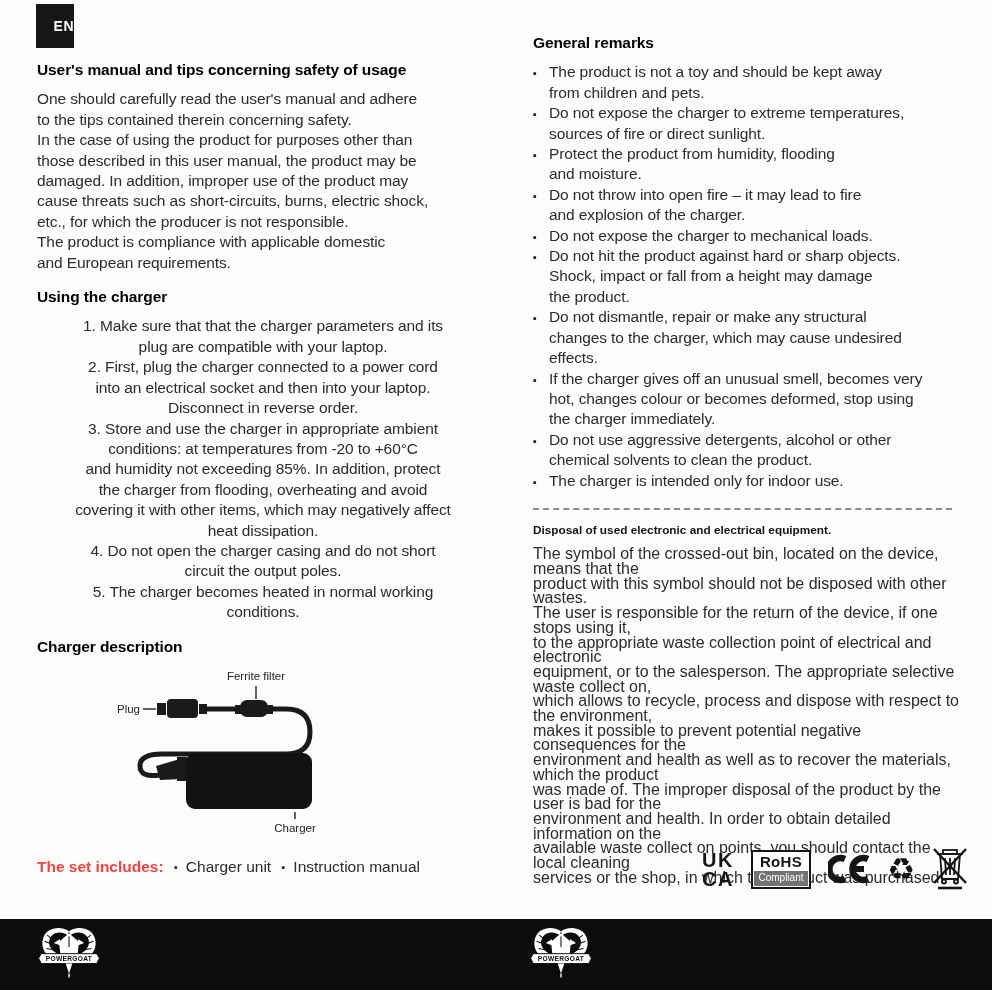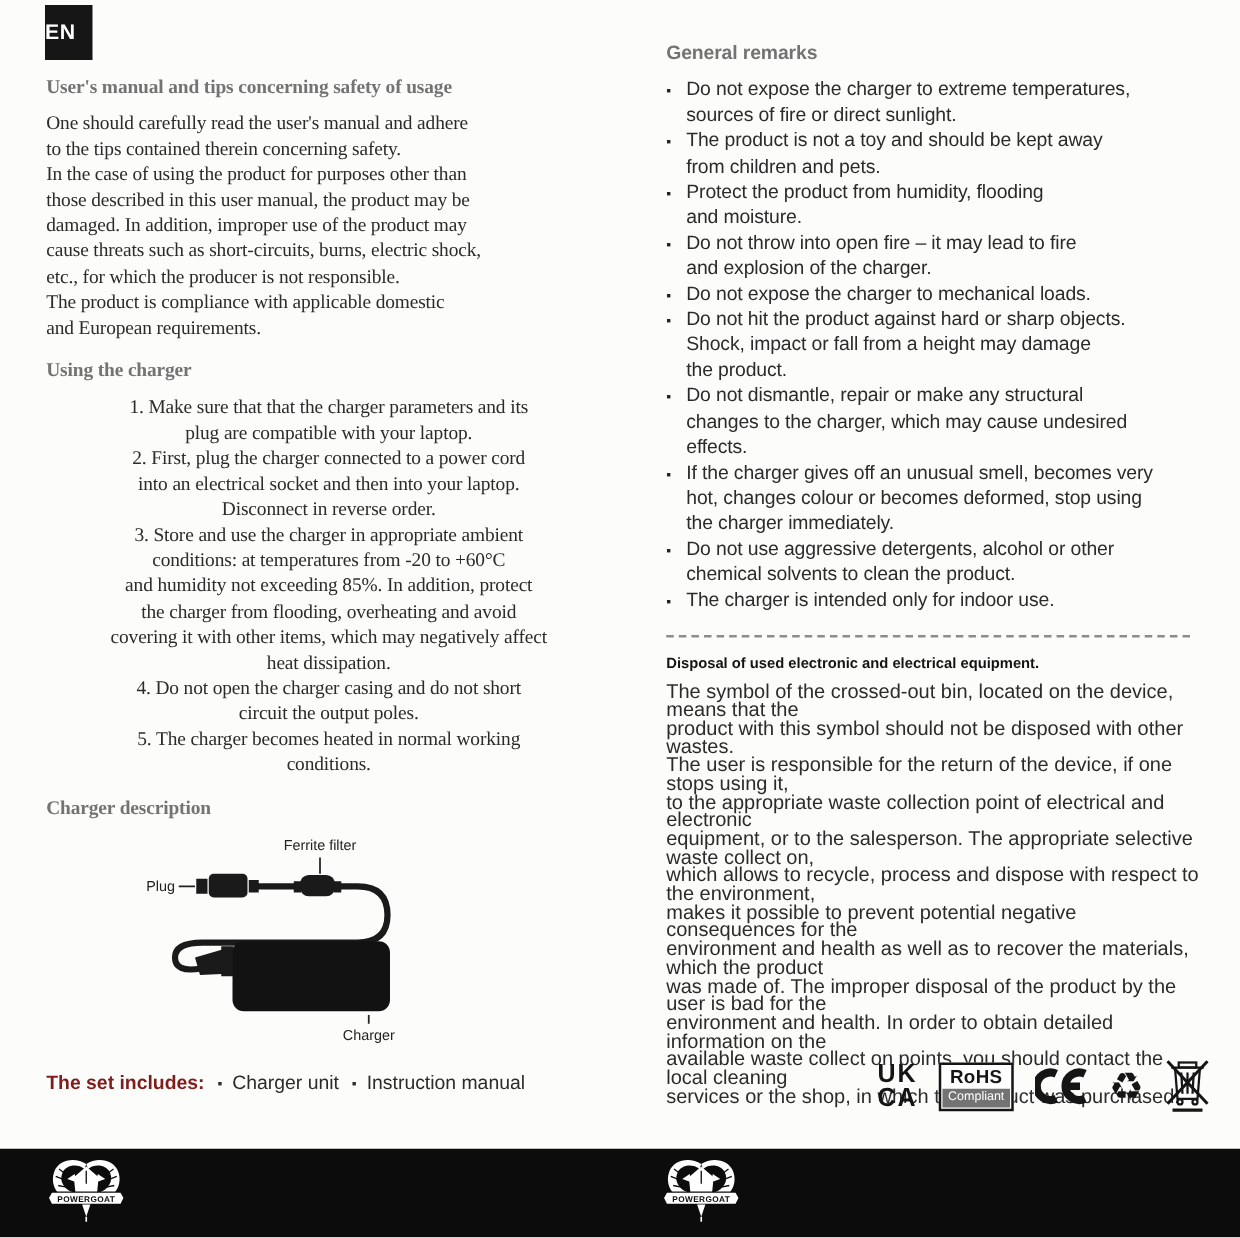--- a/index.html
+++ b/index.html
@@ -3,44 +3,44 @@
 <meta charset="utf-8">
 <style>
   html,body { margin:0; padding:0; background:#e8e8e8; }
   .page {
     position:relative; width:992px; height:990px; margin:0 auto;
     background:#fcfcfa; overflow:hidden;
     font-family:"Liberation Sans", sans-serif; color:#2b2b2b;
   }
   .en-badge {
     position:absolute; left:36px; top:4px; width:38px; height:44px;
-    background:#161616; color:#ffffff; font-weight:bold; font-size:17px;
-    display:flex; align-items:center; justify-content:flex-start; letter-spacing:.5px;
+    background:#161616; color:#ffffff; font-weight:bold; font-size:14px;
+    display:flex; align-items:center; justify-content:flex-end; letter-spacing:.5px;
   }
   .col { position:absolute; font-size:15.5px; line-height:20.4px; letter-spacing:-0.1px; }
-  .col-left  { left:37px;  top:60px; width:452px;font-family:Liberation Serif, serif; }
+  .col-left  { left:37px;  top:60px; width:452px; }
   .col-right { left:533px; top:33px; width:434px; }
-  .heading { font-weight:bold; color:#737373; margin:0 0 9px 0; font-size:15.5px; }
+  .heading { font-weight:bold; color:#000000; margin:0 0 9px 0; font-size:15.5px; }
   .heading-gap { margin-top:14px; }
   .para { white-space:pre-line; margin:0; }
   .steps { margin-top:9px; }
   .step { white-space:pre-line;text-align:center; }
   ul.bullets { list-style:none; margin:0; padding:0; }
   ul.bullets li { position:relative; padding-left:16px; white-space:pre-line; }
   ul.bullets li::before { content:"▪"; position:absolute; left:0; top:1px; font-size:11px; color:#222; }
   .separator { border:none; border-top:2px dashed #8c8c8c; margin:17px 0 10px 0; width:419px; }
   .fine-heading { font-size:11.8px; font-weight:bold; color:#141414; margin:0 0 7px 0; letter-spacing:0; }
   .fine-text { font-size:16px; line-height:14.7px; white-space:pre-line; letter-spacing:0; }
 
   
   .diagram { position:absolute; left:114px; top:666px; width:224px; height:176px; }
 
   
   .set-line { position:absolute; left:37px; top:858px; font-size:15.5px; }
-  .set-label { font-weight:bold; color:#7f1d1d; }
+  .set-label { font-weight:bold; color:#ef4444; }
   .set-item { margin-left:6px; }
   .set-item::before { content:"▪"; font-size:11px; margin-right:8px; position:relative; top:-1px; }
 
   
   .marks { position:absolute; left:702px; top:842px; width:266px; height:54px;
            display:flex; align-items:center; justify-content:space-between; }
   .ukca { font-weight:800; font-size:20px; line-height:18px; letter-spacing:1.5px; color:#151515;
           transform:scaleY(1.05); }
   .rohs { border:2.5px solid #151515; text-align:center; width:56px; background:#fff; }
   .rohs-title { font-weight:800; font-size:15px; letter-spacing:.3px; color:#151515; padding:1px 2px 0 2px; }
@@ -129,24 +129,24 @@
 
   <div class="set-line">
     <span class="set-label">The set includes:</span>
     <span class="set-item">Charger unit</span>
     <span class="set-item">Instruction manual</span>
   </div>
 
   <div class="col col-right">
     <div class="heading">General remarks</div>
     <ul class="bullets">
+      <li>The product is not a toy and should be kept away
+from children and pets.</li>
       <li>Do not expose the charger to extreme temperatures,
 sources of fire or direct sunlight.</li>
-      <li>The product is not a toy and should be kept away
-from children and pets.</li>
       <li>Protect the product from humidity, flooding
 and moisture.</li>
       <li>Do not throw into open fire – it may lead to fire
 and explosion of the charger.</li>
       <li>Do not expose the charger to mechanical loads.</li>
       <li>Do not hit the product against hard or sharp objects.
 Shock, impact or fall from a height may damage
 the product.</li>
       <li>Do not dismantle, repair or make any structural
 changes to the charger, which may cause undesired

